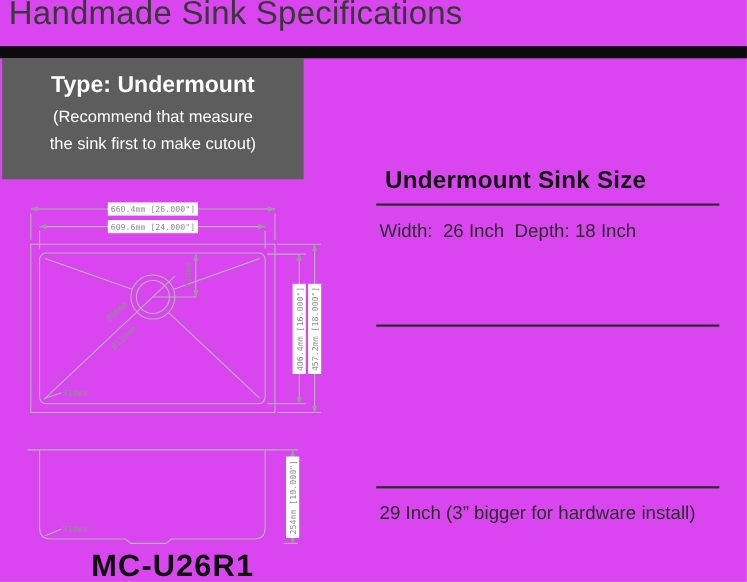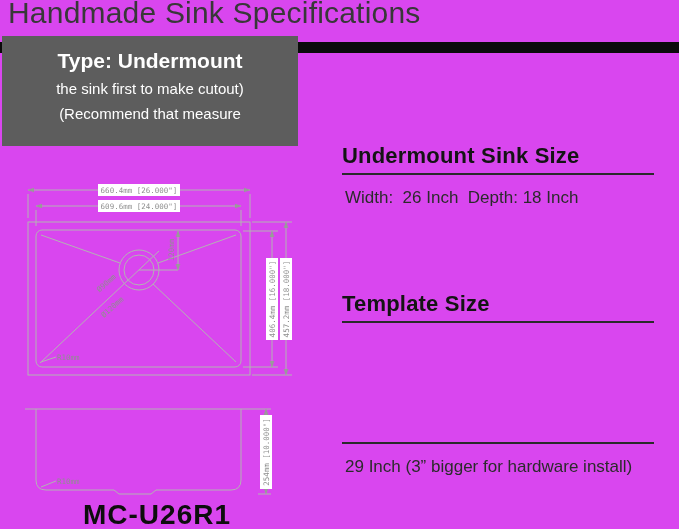--- a/index.html
+++ b/index.html
@@ -6,27 +6,27 @@
   .stage{
     position:relative;width:679px;height:529px;overflow:hidden;background:#d946ef;
     font-family:"Liberation Sans",sans-serif;color:#2d2d2d;
   }
   .page-title{
     position:absolute;left:8px;top:-4px;margin:0;
     font-size:30px;font-weight:400;color:#383838;letter-spacing:.2px;
   }
   .black-bar{position:absolute;left:0;top:42px;width:679px;height:11px;background:#0b0b0b;}
   .type-box{
-    position:absolute;left:2px;top:36px;width:296px;height:110px;background:#5d5d5d;
+    position:absolute;left:2px;top:53px;width:274px;height:110px;background:#5d5d5d;
     color:#fff;text-align:center;
   }
   .type-title{margin-top:13px;font-size:21px;font-weight:600;}
   .type-note{margin-top:8px;font-size:15px;font-weight:500;line-height:17px;}
   .spec-section{position:absolute;left:342px;width:312px;}
-  .spec-heading{margin:0;font-size:22px;font-weight:700;color:#141414;letter-spacing:.2px;}
+  .spec-heading{margin:8px;font-size:22px;font-weight:700;color:#141414;letter-spacing:.2px;}
   .rule{height:2px;background:#2a2a2a;margin-top:4px;}
   .spec-detail{margin-top:13px;margin-left:3px;font-size:17px;color:#2b2b2b;white-space:pre;}
   .model{
     position:absolute;left:83px;top:499px;font-size:28px;font-weight:700;
     color:#0d0d0d;letter-spacing:1px;
   }
   .drawing{position:absolute;left:0;top:172px;}
   .drawing .ln{stroke:#b3b3b3;stroke-width:1;fill:none;}
   .drawing text{fill:#8f8f8f;stroke:none;font-family:"DejaVu Sans Mono",monospace;font-size:7.5px;}
   .drawing .mask{fill:#fff;stroke:none;}
@@ -35,32 +35,31 @@
 <body>
 
 <div class="stage">
 
   <h1 class="page-title">Handmade Sink Specifications</h1>
 
   <div class="black-bar"></div>
 
   <div class="type-box">
     <div class="type-title">Type: Undermount</div>
+    <div class="type-note">(Recommend that measure</div>
     <div class="type-note" style="margin-top:7px;">the sink first to make cutout)</div>
-    <div class="type-note">(Recommend that measure</div>
   </div>
 
   <div class="spec-section" style="top:143px;">
     <h2 class="spec-heading">Undermount Sink Size</h2>
     <div class="rule"></div>
     <div class="spec-detail">Width:  26 Inch  Depth: 18 Inch</div>
   </div>
 
   <div class="spec-section" style="top:291px;">
-    <h2 class="spec-heading">Template Size</h2>
     <div class="rule"></div>
   </div>
 
   <div class="spec-section" style="top:438px;">
     <div class="rule"></div>
     <div class="spec-detail">29 Inch (3” bigger for hardware install)</div>
   </div>
 
   <svg class="drawing" width="320" height="357" viewBox="0 0 320 357">
     <defs>

